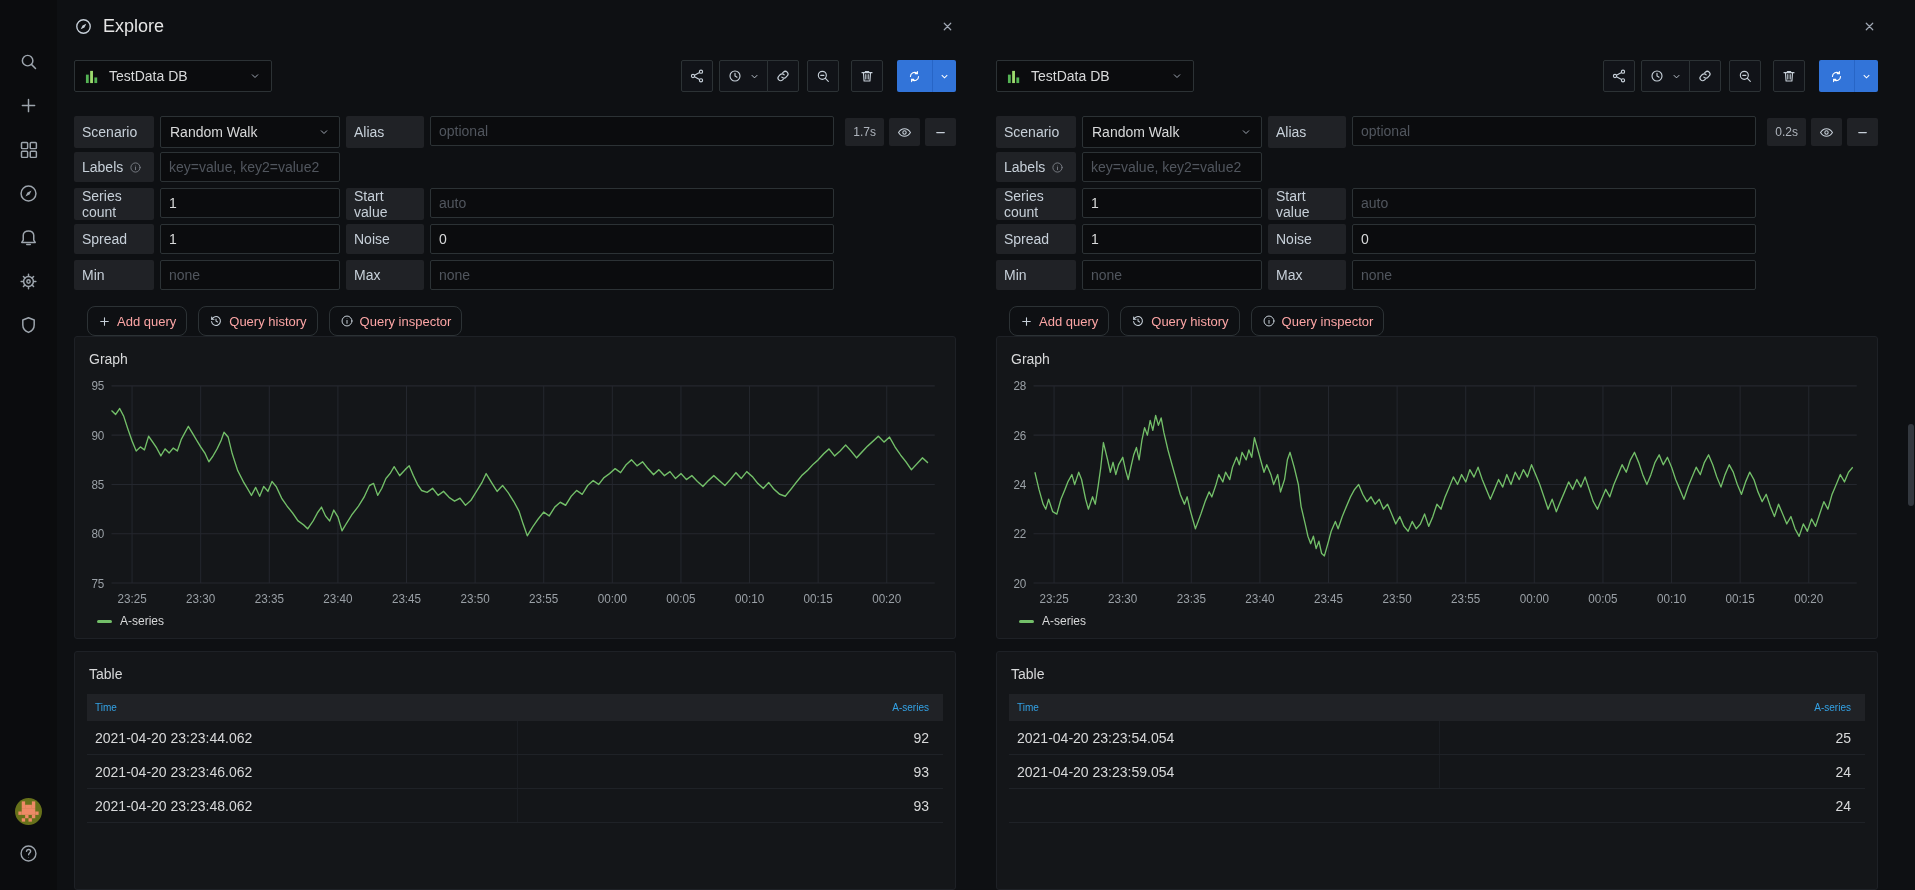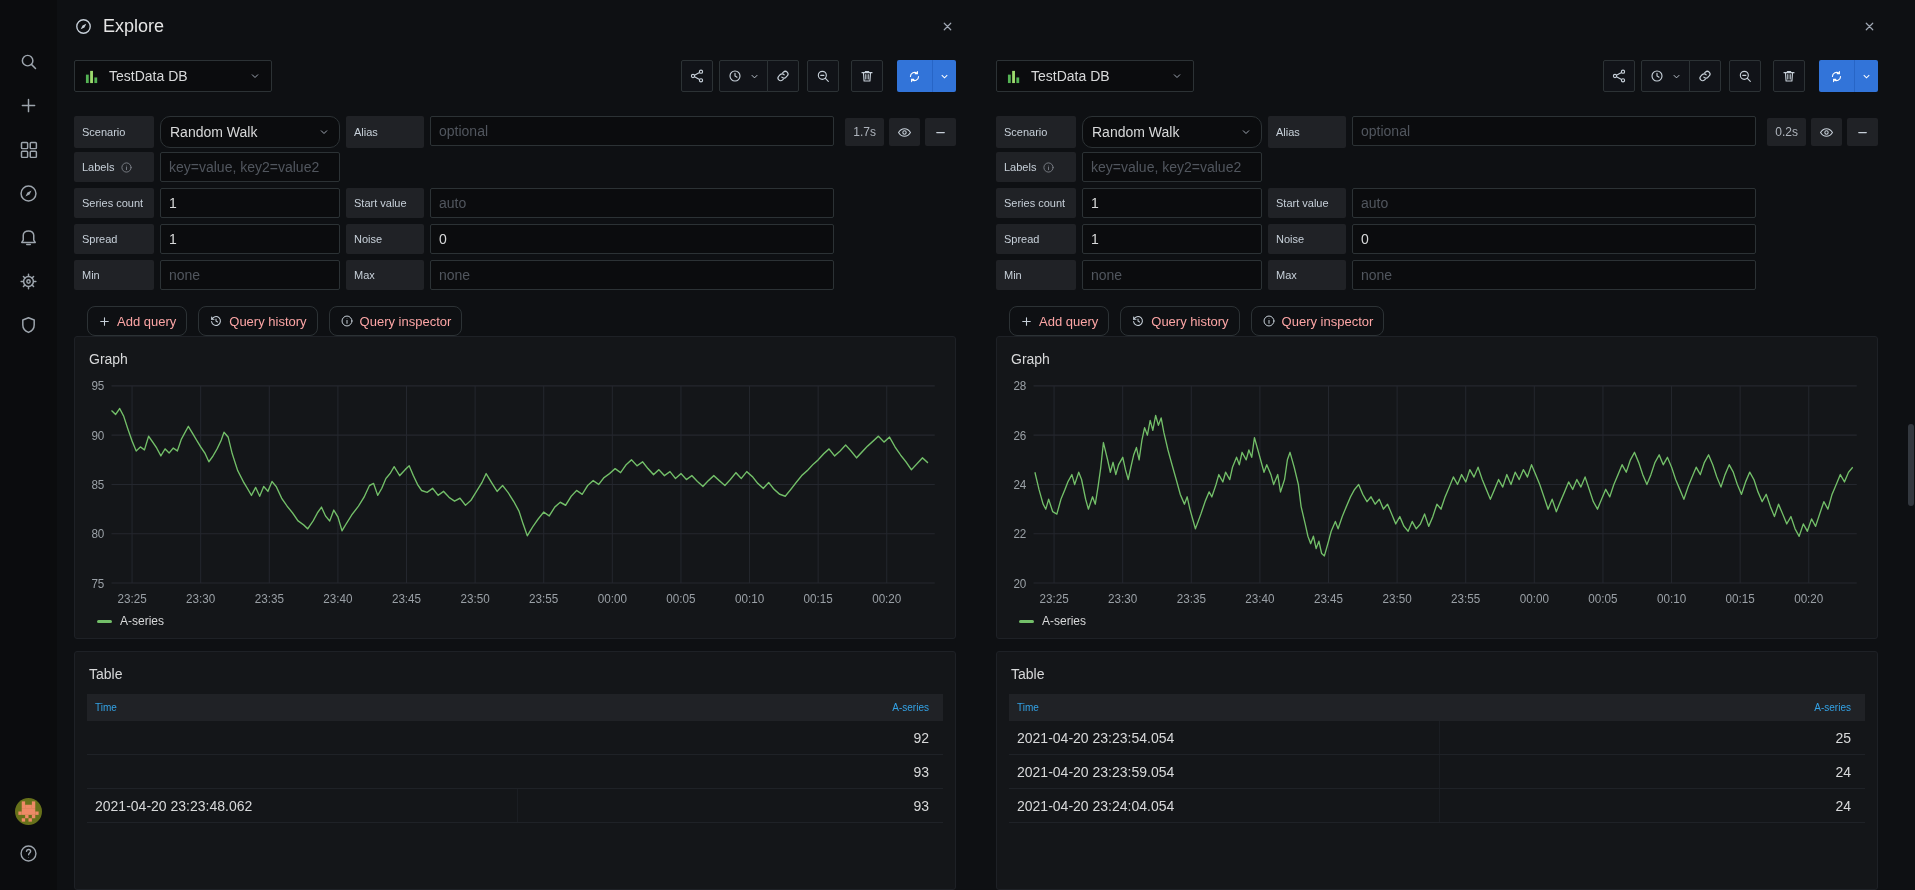--- a/index.html
+++ b/index.html
@@ -34,25 +34,25 @@
   .attached .tb-btn+.tb-btn{margin-left:-1px;border-radius:0 2px 2px 0}
   .attached .tb-btn:first-child{border-radius:2px 0 0 2px;gap:6px}
   .gap8{margin-left:8px}.gap12{margin-left:12px}
   .run-group{display:flex;margin-left:14px}
   .run-main{width:35px;height:32px;background:#3274d9;border:none;border-radius:2px 0 0 2px;display:flex;align-items:center;justify-content:center;color:#fff}
   .run-caret{width:24px;height:32px;background:#3274d9;border:none;border-left:1px solid #2765c6;border-radius:0 2px 2px 0;display:flex;align-items:center;justify-content:center;color:#fff}
 
   
   .query-editor{margin-top:24px;flex-shrink:0}
   .q-row{display:grid;grid-template-columns:80px 180px 78px 1fr 116px;gap:0 6px;margin-bottom:6px;height:30px}
-  .q-label{background:#202226;display:flex;align-items:center;gap:6px;padding:0 8px;font-size:11px;font-weight:500;color:#c7d0d9;border-radius:2px}
+  .q-label{background:#202226;display:flex;align-items:center;gap:6px;padding:0 8px;font-size:14px;font-weight:500;color:#c7d0d9;border-radius:2px}
   .q-label .info{color:#7b8087}
   .q-input{background:#0b0c0e;border:1px solid #2c3235;border-radius:2px;color:#d8d9da;font-size:14px;padding:0 8px;height:30px;width:100%}
   .q-input::placeholder{color:#51565e}
-  .q-select{background:#0b0c0e;border:1px solid #2c3235;border-radius:10px;display:flex;align-items:center;padding:7px 9px;font-size:14px;color:#d8d9da}
+  .q-select{background:#0b0c0e;border:1px solid #2c3235;border-radius:2px;display:flex;align-items:center;padding:7px 9px;font-size:14px;color:#d8d9da}
   .q-select .chev{margin-left:auto;color:#9fa7b3}
   .q-side{display:flex;align-items:center;justify-content:flex-end;gap:5px}
   .badge{background:#202226;border-radius:2px;height:28px;display:flex;align-items:center;padding:0 8px;color:#aeb4bc;font-size:12px}
   .sq-btn{width:31px;height:28px;background:#202226;border:none;border-radius:2px;display:flex;align-items:center;justify-content:center;color:#c7d0d9}
   .q-actions{display:flex;gap:11px;margin:16px 0 0 13px}
   .action-btn{height:30px;border:1px solid #2c3235;background:transparent;border-radius:8px;color:#fca5a5;font-size:13px;display:flex;align-items:center;gap:6px;padding:0 10px}
   .action-btn svg{color:#c7d0d9}
 
   
   .panel{background:#141619;border:1px solid #1e2126;border-radius:3px;display:flex;flex-direction:column}
@@ -407,23 +407,25 @@
 
     <div class="panel table-panel">
       <div class="panel-title">Table</div>
       <div class="table">
         <div class="thead">
           <div class="th col-time">Time</div>
           <div class="th col-val">A-series</div>
         </div>
         <div class="tbody">
               <div class="trow">
+                <div class="col-time">2021-04-20 23:23:44.062</div>
                 <div class="col-val">92</div>
               </div>
               <div class="trow">
+                <div class="col-time">2021-04-20 23:23:46.062</div>
                 <div class="col-val">93</div>
               </div>
               <div class="trow">
                 <div class="col-time">2021-04-20 23:23:48.062</div>
                 <div class="col-val">93</div>
               </div>
             </div>
 
       </div>
     </div>
@@ -663,21 +665,20 @@
         <div class="tbody">
               <div class="trow">
                 <div class="col-time">2021-04-20 23:23:54.054</div>
                 <div class="col-val">25</div>
               </div>
               <div class="trow">
                 <div class="col-time">2021-04-20 23:23:59.054</div>
                 <div class="col-val">24</div>
               </div>
               <div class="trow">
-                <div class="col-time">2021-04-20 23:24:04.054</div>
                 <div class="col-val">24</div>
               </div>
             </div>
 
       </div>
     </div>
 
   </section>
 </div>
 </div>

